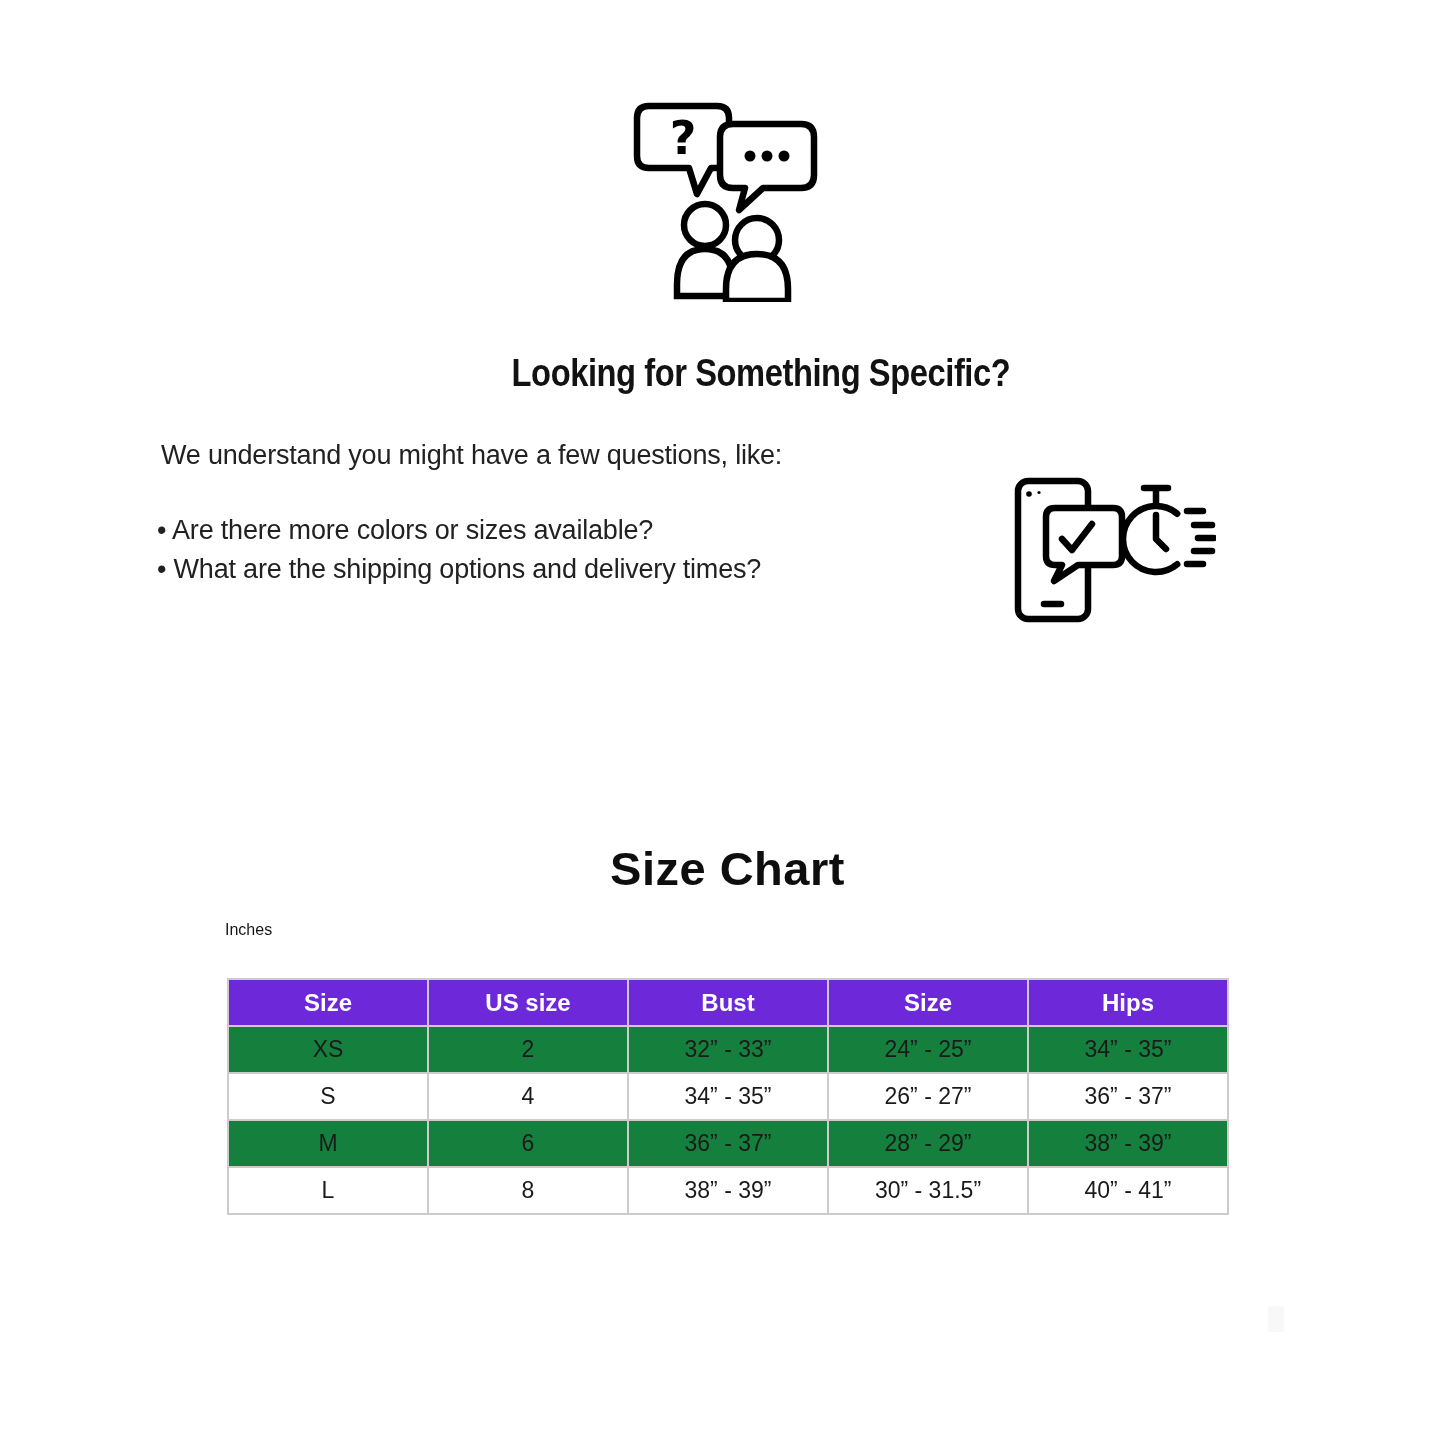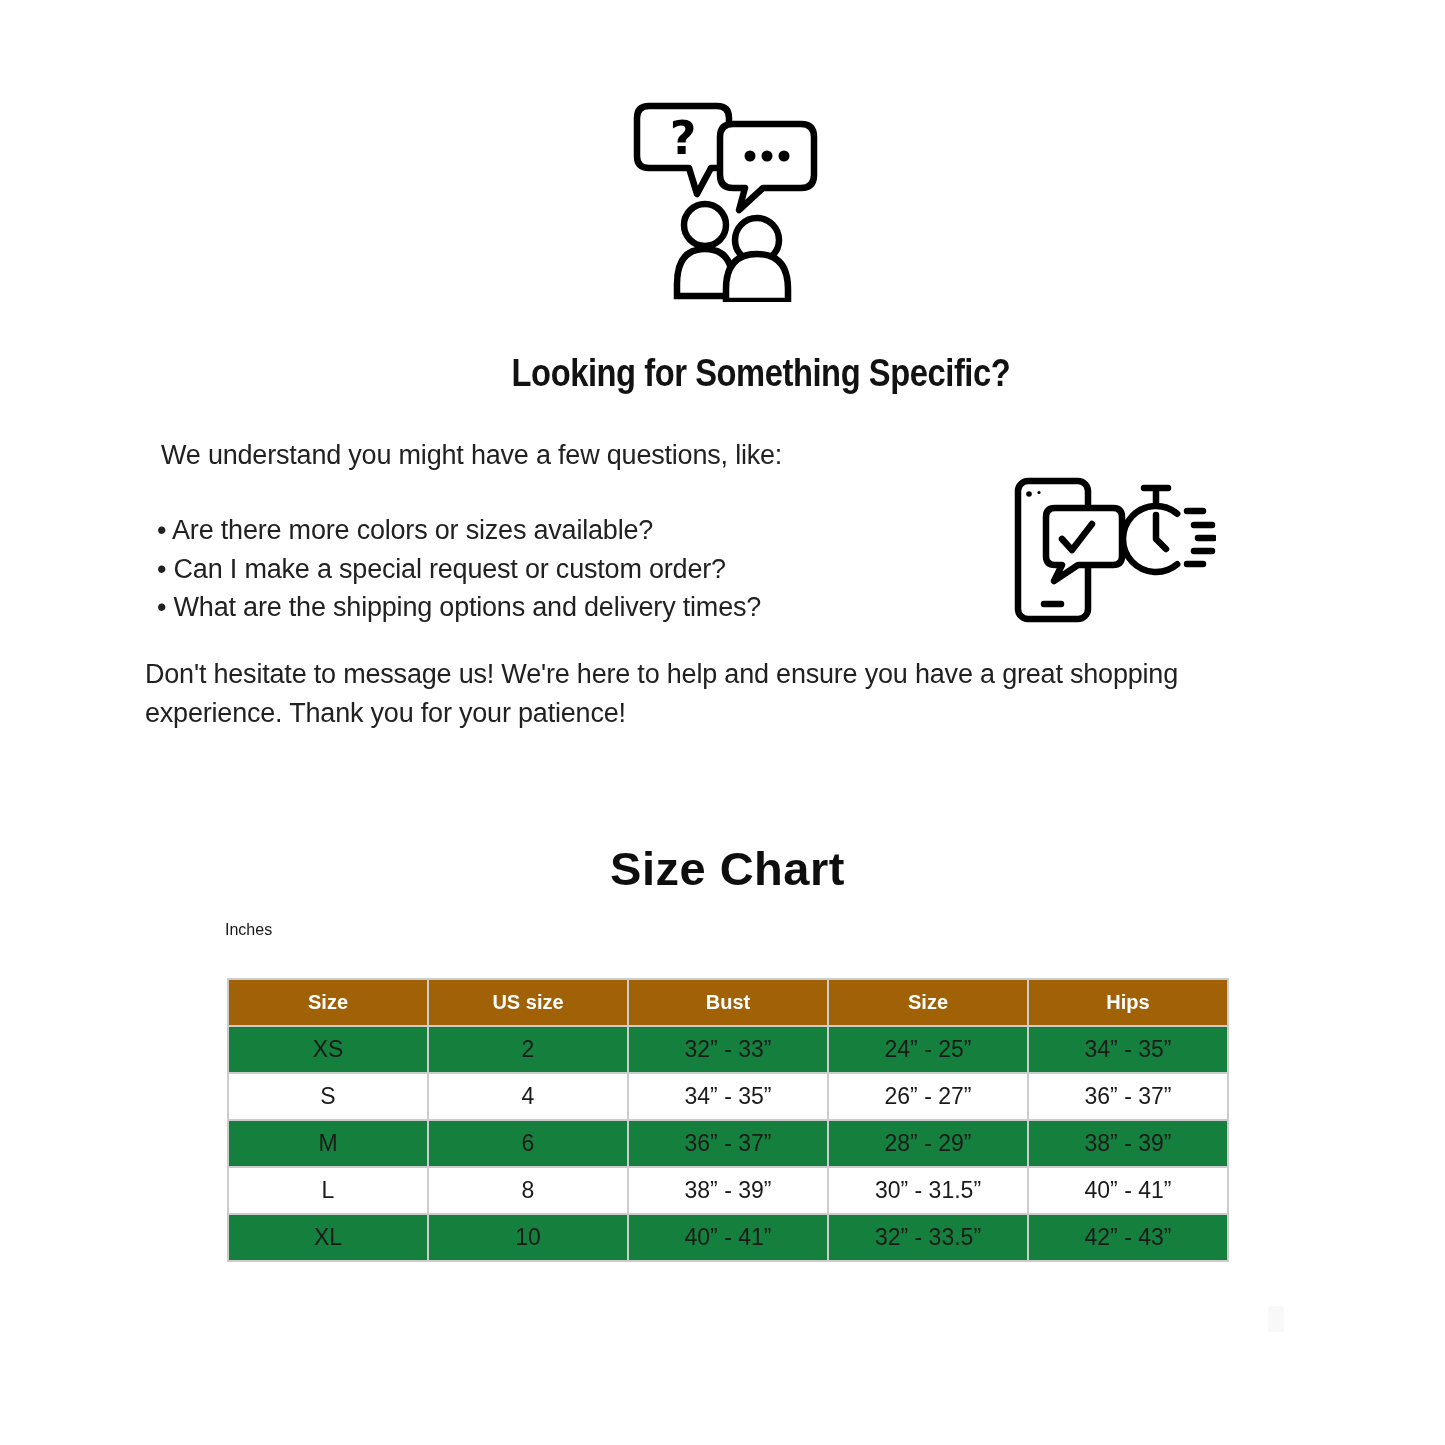--- a/index.html
+++ b/index.html
@@ -111,23 +111,23 @@
   }
   table.size-table {
     position: absolute;
     left: 227px;
     top: 978px;
     width: 1002px;
     border-collapse: collapse;
     table-layout: fixed;
   }
   table.size-table th {
-    background: #a16207;
+    background: #6d28d9;
     color: #ffffff;
-    font-size: 20px;
+    font-size: 24px;
     font-weight: 700;
     height: 45px;
     text-align: center;
     border: 2px solid #cccccc;
     padding: 0;
   }
   table.size-table td {
     background: #ffffff;
     color: #1a1a1a;
     font-size: 23px;
@@ -180,21 +180,20 @@
   </div>
 
   <h1 class="headline-row">
     <span class="headline">Looking for Something Specific?</span>
   </h1>
 
   <p class="intro">We understand you might have a few questions, like:</p>
 
   <ul class="questions">
     <li>• Are there more colors or sizes available?</li>
-    <li>• Can I make a special request or custom order?</li>
     <li>• What are the shipping options and delivery times?</li>
   </ul>
 
   <div class="reply-icon-wrap">
     <svg width="202" height="147" viewBox="0 0 202 147">
       <g stroke="#000000" stroke-width="6.5" fill="none" stroke-linecap="round" stroke-linejoin="round">
 
         <rect x="4" y="4" width="70" height="138" rx="10" fill="#ffffff"></rect>
         <circle cx="15" cy="17" r="2.8" fill="#000000" stroke="none"></circle>
         <circle cx="25" cy="15.5" r="1.6" fill="#000000" stroke="none"></circle>
@@ -212,21 +211,20 @@
           <line x1="180" y1="74" x2="198" y2="74"></line>
           <line x1="173" y1="87" x2="189" y2="87"></line>
         </g>
 
         <path d="M41,31 H99 Q108,31 108,40 V79 Q108,88 99,88 H64 L40,104 L48,88 H41 Q32,88 32,79 V40 Q32,31 41,31 Z" fill="#ffffff"></path>
         <path d="M48,62 L58,73 L78,47"></path>
       </g>
     </svg>
   </div>
 
-  <p class="outro">Don't hesitate to message us! We're here to help and ensure you have a great shopping experience. Thank you for your patience!</p>
 
   <h2 class="chart-title-row">
     <span class="chart-title">Size Chart</span>
   </h2>
 
   <div class="unit-label">Inches</div>
 
   <table class="size-table">
     <thead>
       <tr>
@@ -259,25 +257,18 @@
         <td>28” - 29”</td>
         <td>38” - 39”</td>
       </tr>
       <tr>
         <td>L</td>
         <td>8</td>
         <td>38” - 39”</td>
         <td>30” - 31.5”</td>
         <td>40” - 41”</td>
       </tr>
-      <tr class="alt">
-        <td>XL</td>
-        <td>10</td>
-        <td>40” - 41”</td>
-        <td>32” - 33.5”</td>
-        <td>42” - 43”</td>
-      </tr>
     </tbody>
   </table>
 
   <div class="watermark"></div>
 
 </div>
 
 </body></html>

